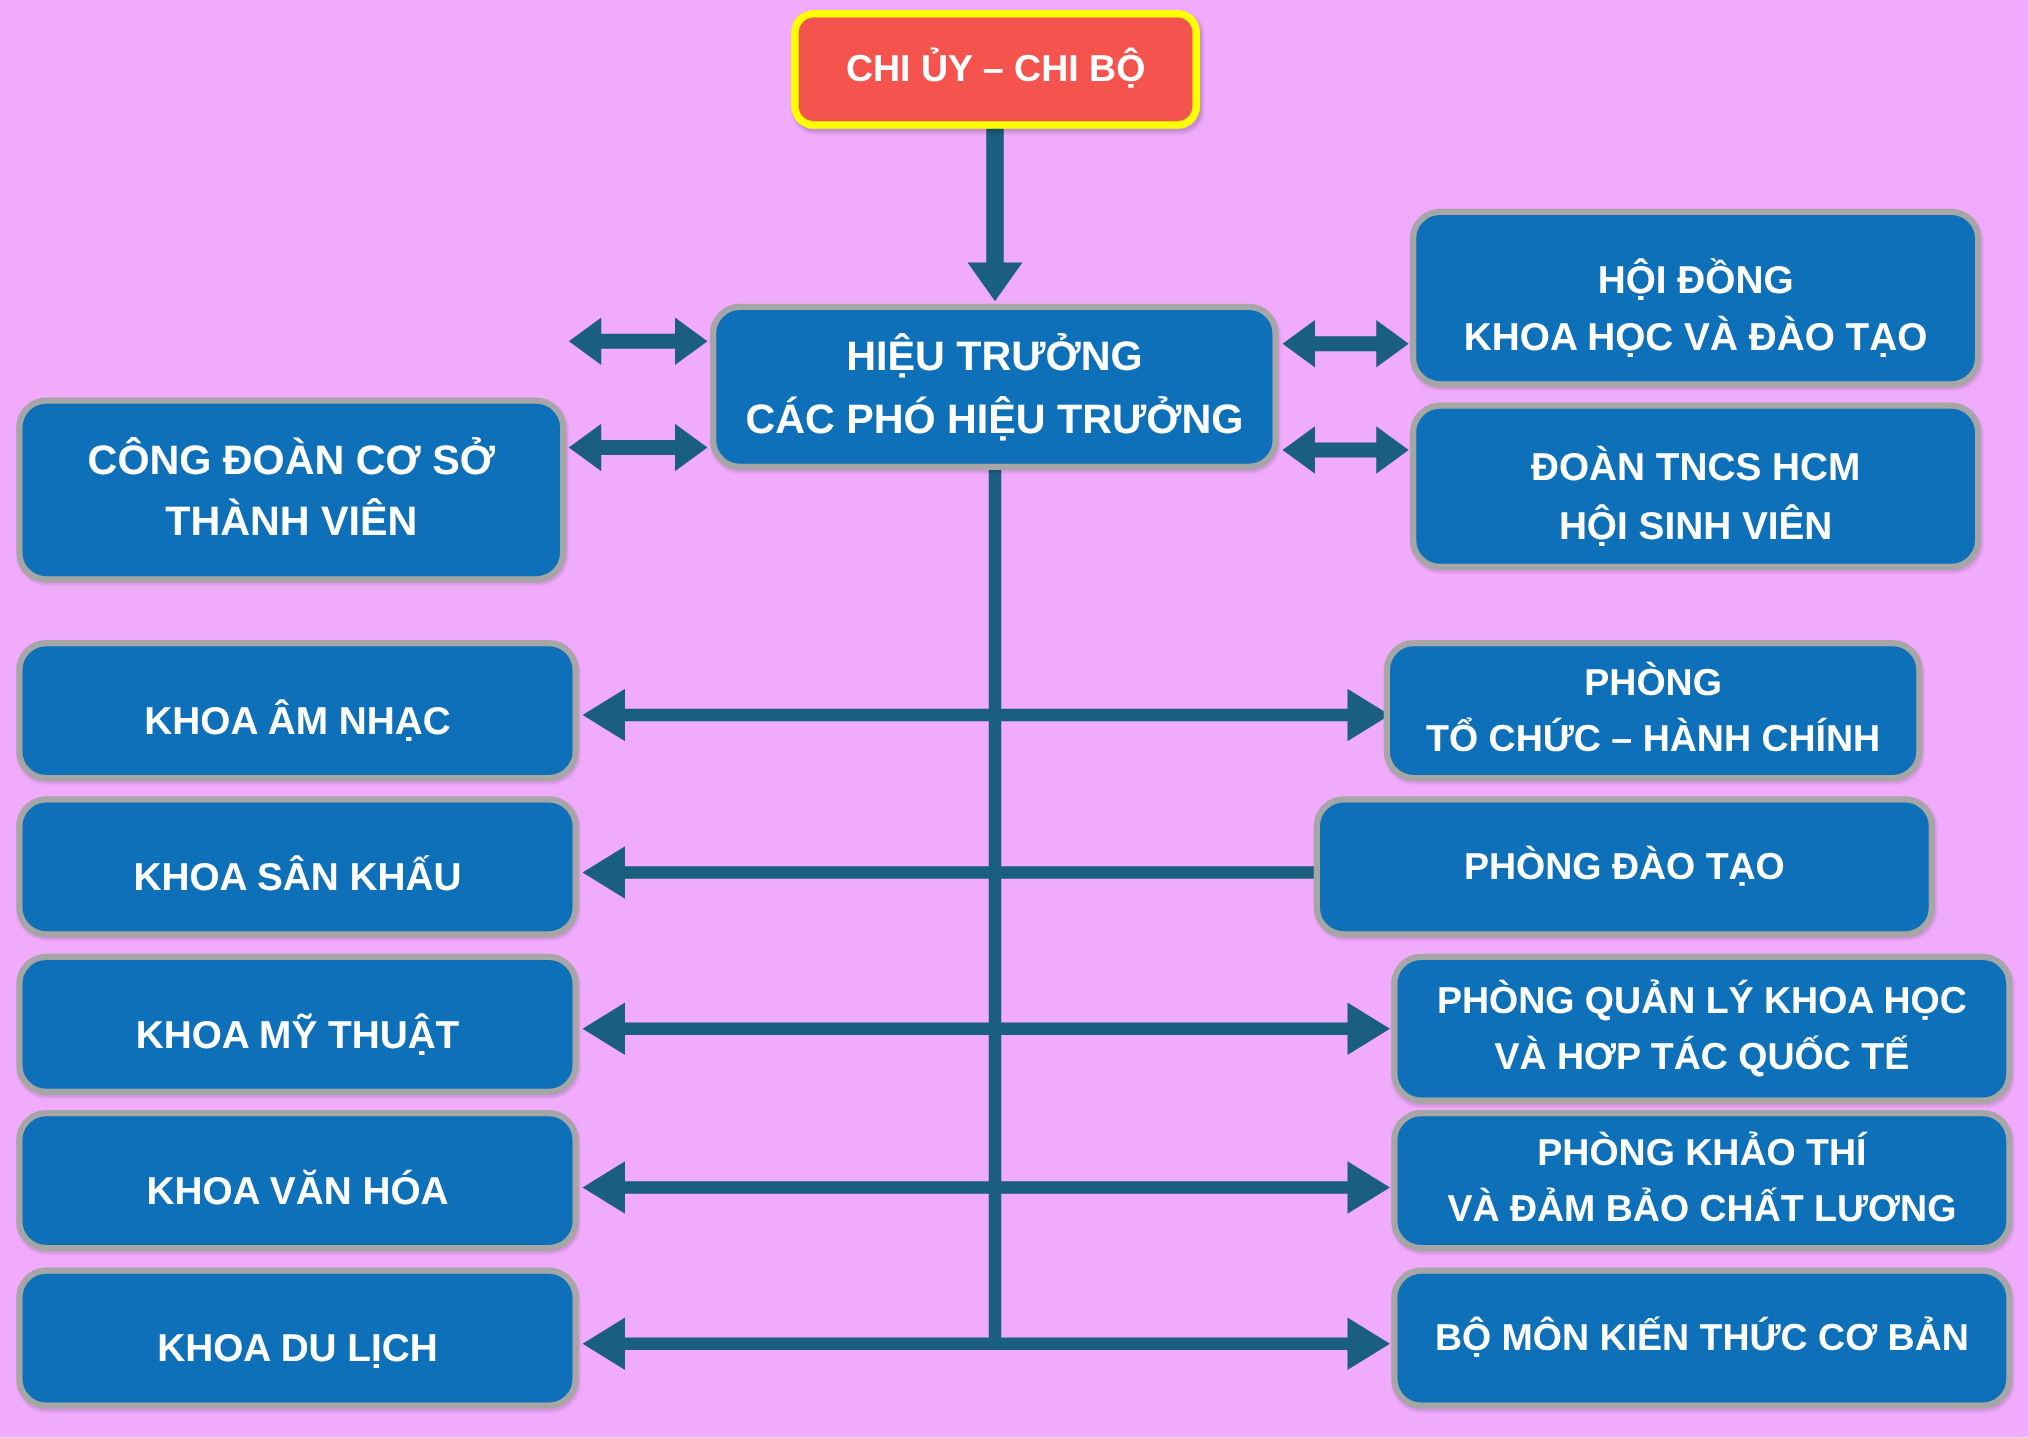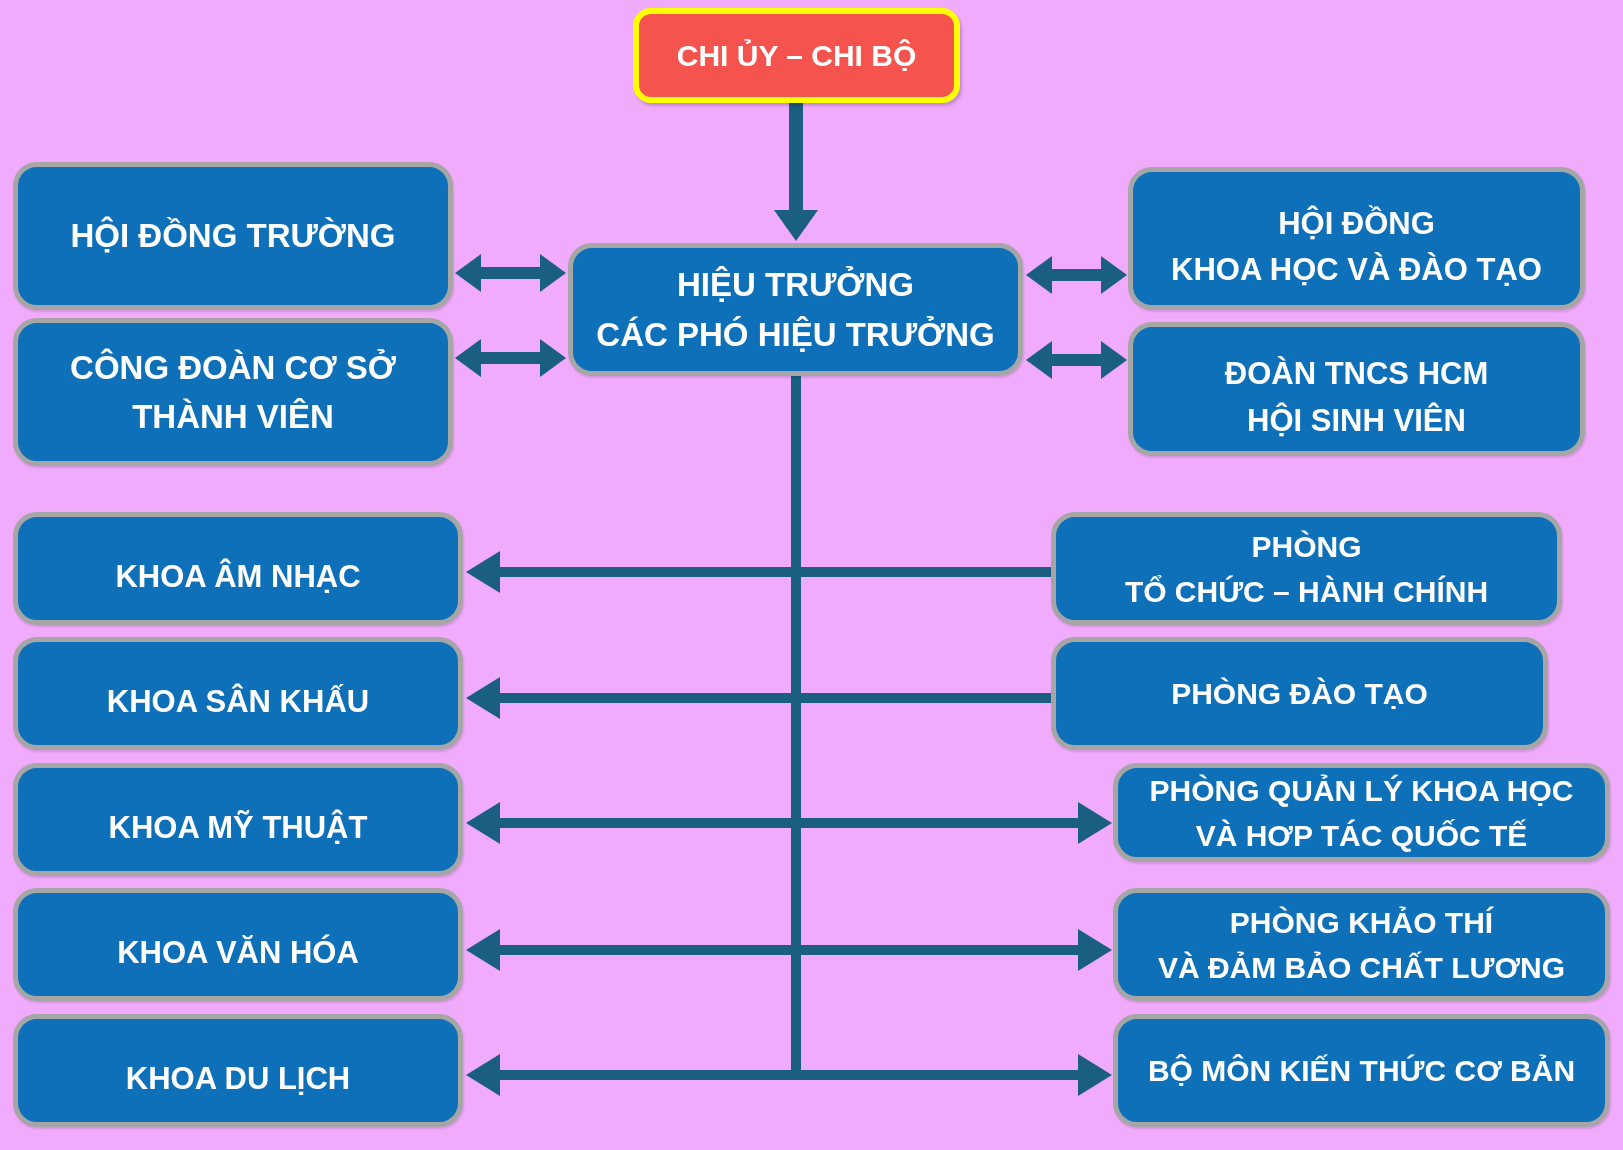--- a/index.html
+++ b/index.html
@@ -81,23 +81,20 @@
 
   <div class="box root-box" style="left:633px; top:8px; width:327px; height:95px;">
     <div class="box-label">CHI ỦY – CHI BỘ</div>
   </div>
 
   <div class="box fs33" style="left:568px; top:243px; width:455px; height:133px;text-align:center;">
     <div class="box-label">HIỆU TRƯỞNG
 CÁC PHÓ HIỆU TRƯỞNG</div>
   </div>
 
-  <div class="box fs33" style="left:13px; top:162px; width:440px; height:148px;">
-    <div class="box-label">HỘI ĐỒNG TRƯỜNG</div>
-  </div>
   <div class="box fs33" style="left:13px; top:318px; width:440px; height:148px;">
     <div class="box-label">CÔNG ĐOÀN CƠ SỞ
 THÀNH VIÊN</div>
   </div>
 
   <div class="box fs31" style="left:1128px; top:167px; width:457px; height:143px;">
     <div class="box-label">HỘI ĐỒNG
 KHOA HỌC VÀ ĐÀO TẠO</div>
   </div>
   <div class="box fs31" style="left:1128px; top:322px; width:457px; height:134px;">
@@ -114,28 +111,28 @@
   <div class="box fs31" style="left:13px; top:763px; width:450px; height:113px;">
     <div class="box-label">KHOA MỸ THUẬT</div>
   </div>
   <div class="box fs31" style="left:13px; top:888px; width:450px; height:113px;">
     <div class="box-label">KHOA VĂN HÓA</div>
   </div>
   <div class="box fs31" style="left:13px; top:1014px; width:450px; height:113px;">
     <div class="box-label">KHOA DU LỊCH</div>
   </div>
 
-  <div class="box fs30" style="left:1051px; top:512px; width:511px; height:113px;">
+  <div class="box fs30" style="left:1107px; top:512px; width:431px; height:113px;">
     <div class="box-label">PHÒNG
 TỔ CHỨC – HÀNH CHÍNH</div>
   </div>
   <div class="box fs30" style="left:1051px; top:637px; width:497px; height:113px;">
     <div class="box-label">PHÒNG ĐÀO TẠO</div>
   </div>
-  <div class="box fs30" style="left:1113px; top:763px; width:497px; height:99px;">
+  <div class="box fs30" style="left:1113px; top:763px; width:497px; height:120px;">
     <div class="box-label">PHÒNG QUẢN LÝ KHOA HỌC
 VÀ HƠP TÁC QUỐC TẾ</div>
   </div>
   <div class="box fs30" style="left:1113px; top:888px; width:497px; height:113px;">
     <div class="box-label">PHÒNG KHẢO THÍ
 VÀ ĐẢM BẢO CHẤT LƯƠNG</div>
   </div>
   <div class="box fs30" style="left:1113px; top:1014px; width:497px; height:113px;">
     <div class="box-label">BỘ MÔN KIẾN THỨC CƠ BẢN</div>
   </div>

